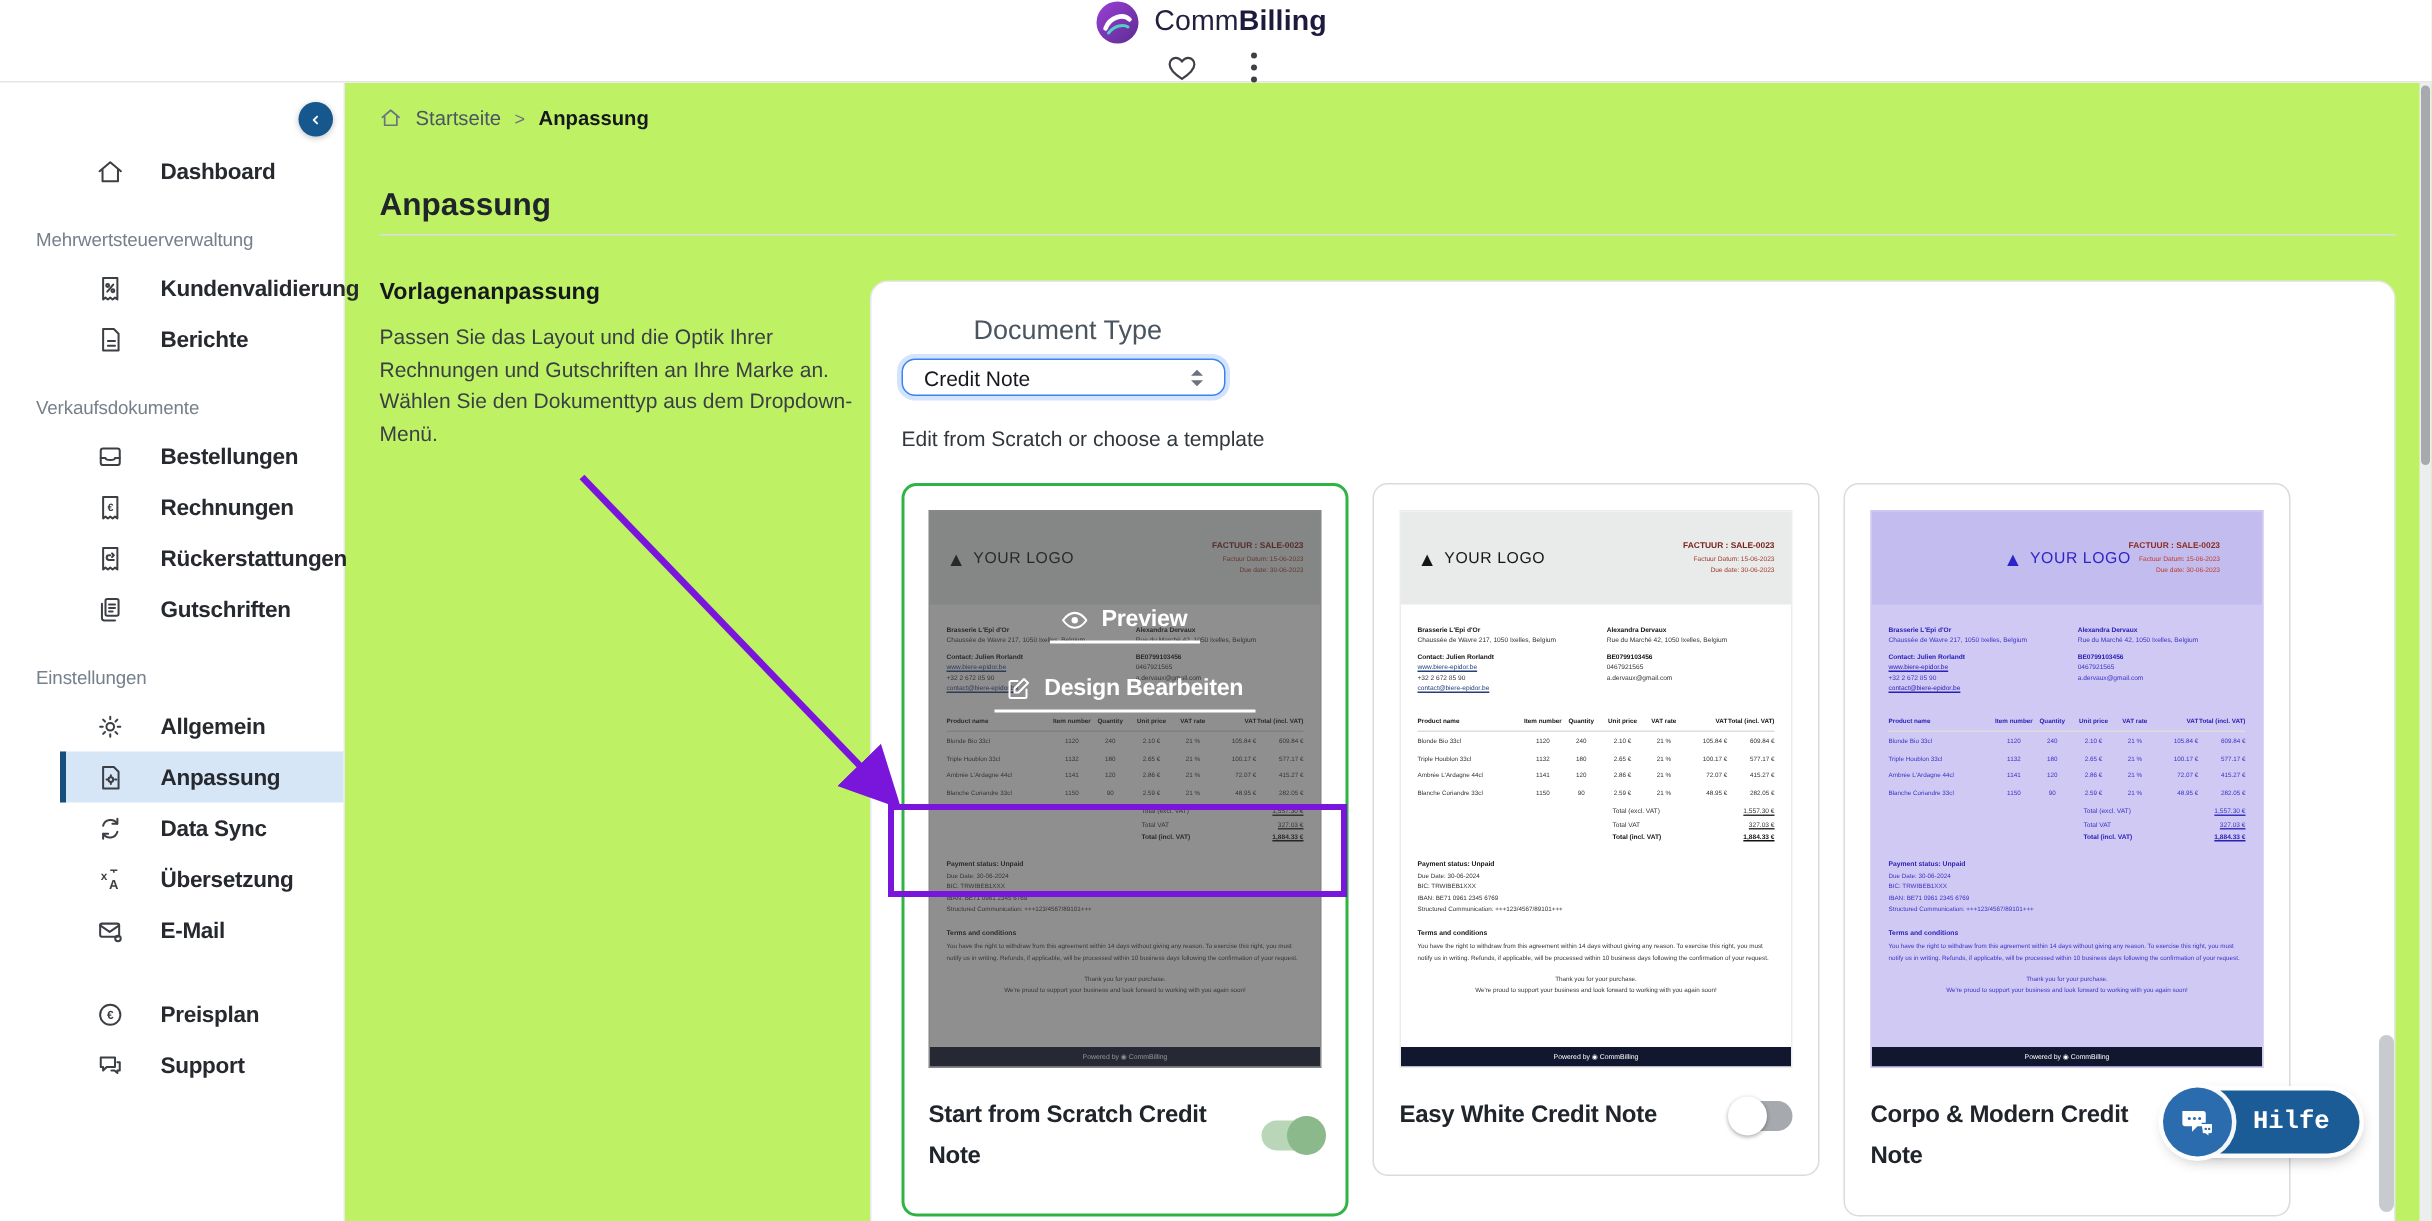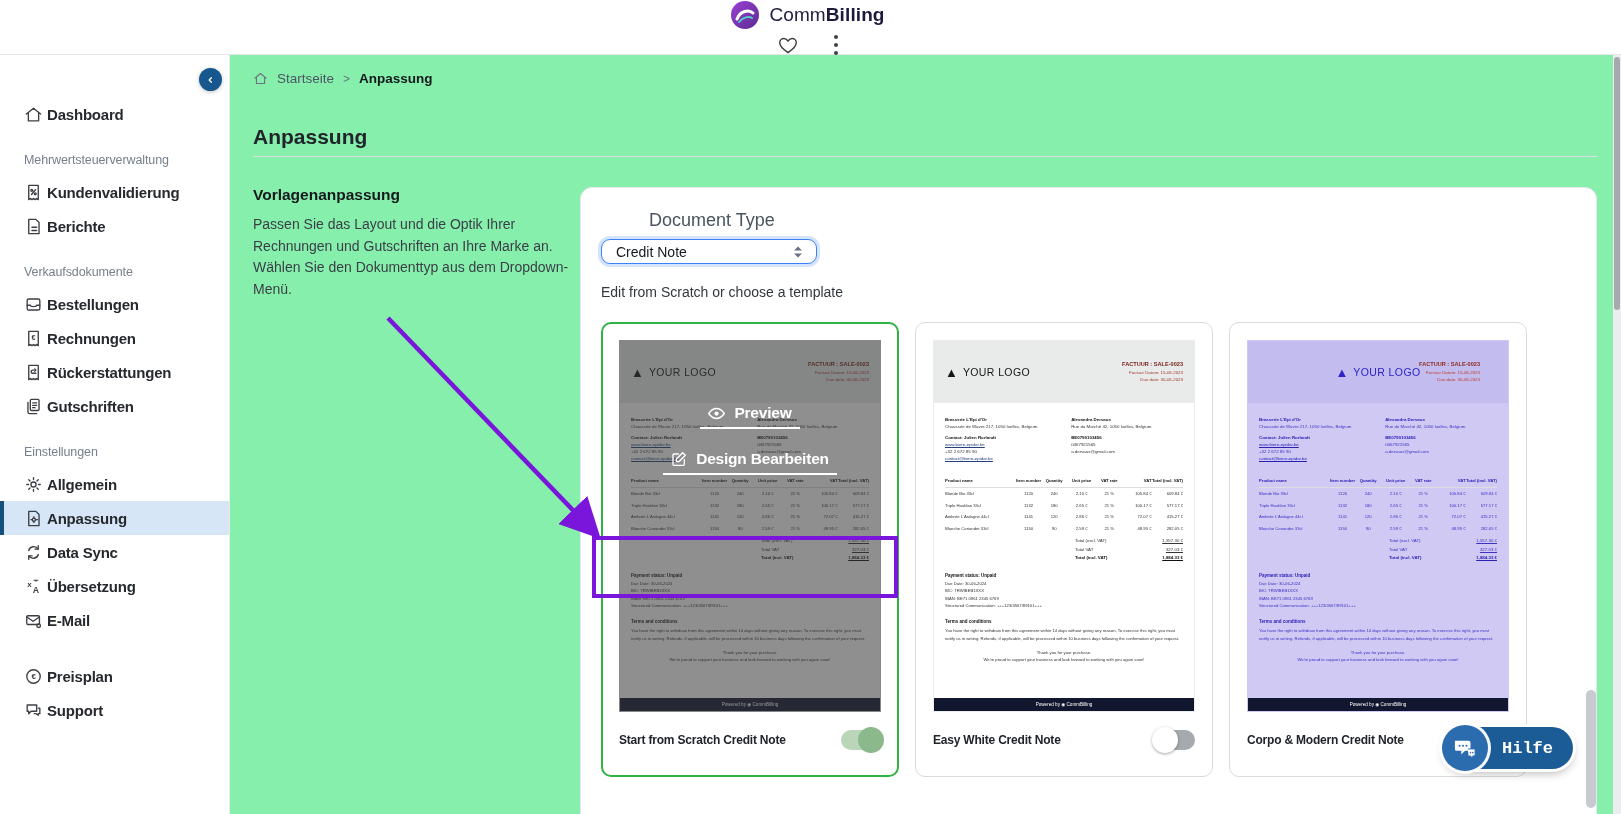--- a/index.html
+++ b/index.html
@@ -12,34 +12,34 @@
     padding:0 20px 0 14px;z-index:20;flex-direction:column;}
   .brand{display:flex;align-items:center;gap:9px;cursor:pointer;}
   .brand-text{font-size:19px;color:#23203f;letter-spacing:.1px;}
   .brand-text b{font-weight:bold;color:#1d1a3e;}
   .top-actions{display:flex;align-items:center;gap:26px;}
   .icon-btn{background:none;border:none;padding:4px;cursor:pointer;display:flex;align-items:center;}
 
   
   .sidebar{position:absolute;left:0;top:55px;width:230px;bottom:0;background:#fff;
     border-right:1px solid #e7e9ec;padding-top:42px;z-index:10;}
-  .nav-item{display:flex;align-items:center;gap:4px;height:34px;padding:0 10px 0 24px;
-    font-size:15px;font-weight:bold;color:#26292e;cursor:pointer;position:relative;letter-spacing:-.2px;}
+  .nav-item{display:flex;align-items:center;gap:24px;height:34px;padding:0 10px 0 24px;
+    font-size:15px;font-weight:bold;color:#26292e;cursor:pointer;position:relative;letter-spacing:-.2px;margin-left:40px;}
   .nav-item .nav-icon{display:flex;align-items:center;color:#3c3f44;}
   .nav-item.active{background:#d6e6f7;}
   .nav-item.active::before{content:"";position:absolute;left:0;top:0;bottom:0;width:4px;background:#174f7c;}
   .nav-section{font-size:12.5px;color:#76808c;padding:0 24px;margin:22px 0 8px;letter-spacing:-.1px;}
   .nav-gap{height:22px;}
 
   .collapse-btn{position:absolute;left:199px;top:68px;width:23px;height:23px;border-radius:50%;
     background:#16588d;border:none;display:flex;align-items:center;justify-content:center;cursor:pointer;
     z-index:30;box-shadow:0 1px 4px rgba(0,0,0,.25);}
 
   
-  .content{position:absolute;left:230px;top:55px;right:0;bottom:0;background:#86efac;}
+  .content{position:absolute;left:230px;top:55px;right:0;bottom:0;background:#bef264;}
   .breadcrumb{position:absolute;left:23px;top:16px;display:flex;align-items:center;gap:9px;
     font-size:13.5px;color:#4b5563;}
   .crumb-current{font-weight:bold;color:#15181d;}
   .crumb-sep{color:#6b7280;font-size:12px;}
   .page-title{position:absolute;left:23px;top:56px;font-size:21px;font-weight:bold;color:#20242b;}
   .title-divider{position:absolute;left:23px;right:24px;top:101px;height:1px;background:#dcdee2;}
 
   .intro{position:absolute;left:23px;top:131px;width:322px;}
   .intro h3{margin:0 0 10px;font-size:15.5px;color:#15181d;}
   .intro p{margin:0;font-size:14px;line-height:1.55;color:#3a3f46;}
@@ -54,21 +54,21 @@
   .cards{display:flex;gap:16px;margin-top:22px;align-items:flex-start;}
   .card{width:298px;background:#fff;border:1px solid #d9dbe0;border-radius:10px;padding:17px 17px 26px;}
   .card.selected{border:2px solid #2fb344;padding:16px 16px 25px;}
   .preview{position:relative;height:372px;}
   .overlay{position:absolute;inset:0;background:rgba(55,55,55,.56);display:flex;flex-direction:column;
     align-items:center;padding-top:64px;gap:21px;}
   .ov-btn{display:flex;align-items:center;gap:9px;background:none;border:none;border-bottom:2px solid #fff;
     padding:0 8px 5px;color:#fff;font-size:15.5px;font-weight:bold;letter-spacing:-.2px;cursor:pointer;
     font-family:"Liberation Sans",sans-serif;}
   .card-footer{display:flex;justify-content:space-between;align-items:center;margin-top:18px;}
-  .card-title{font-size:12px;font-weight:bold;color:#20242b;line-height:1.7;max-width:205px;letter-spacing:-.2px;}
+  .card-title{font-size:16px;font-weight:bold;color:#20242b;line-height:1.7;max-width:205px;letter-spacing:-.2px;}
   .toggle{width:40px;height:20px;border-radius:10px;position:relative;cursor:pointer;flex:none;}
   .toggle.on{background:#b9d6b9;}
   .toggle.on .knob{position:absolute;right:-3px;top:-3px;width:26px;height:26px;border-radius:50%;background:#8cb98c;}
   .toggle.off{background:#a6aaae;}
   .toggle.off .knob{position:absolute;left:-3px;top:-3px;width:26px;height:26px;border-radius:50%;background:#fff;
     box-shadow:0 1px 3px rgba(0,0,0,.35);}
 
   
   .inv{width:100%;height:372px;background:#fff;display:flex;flex-direction:column;overflow:hidden;
     border:1px solid #ececec;color:#222;}

